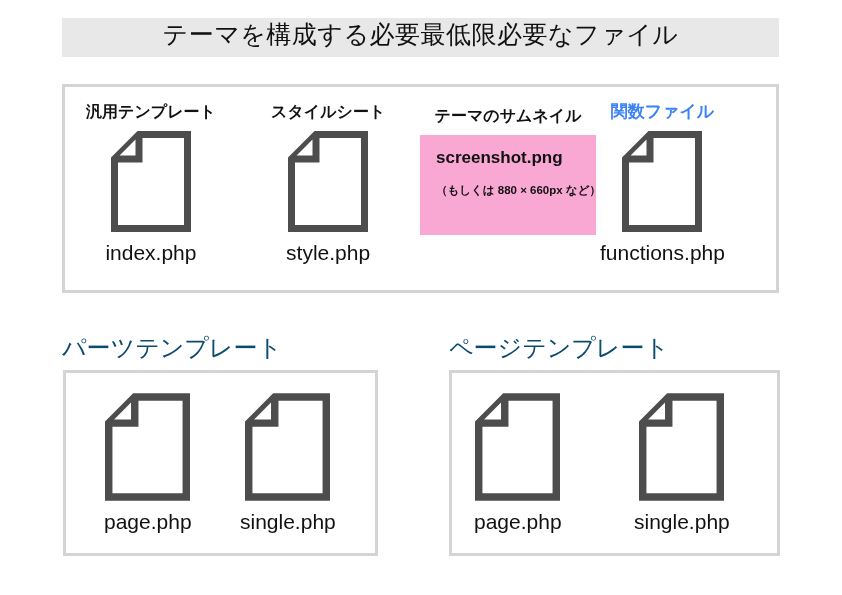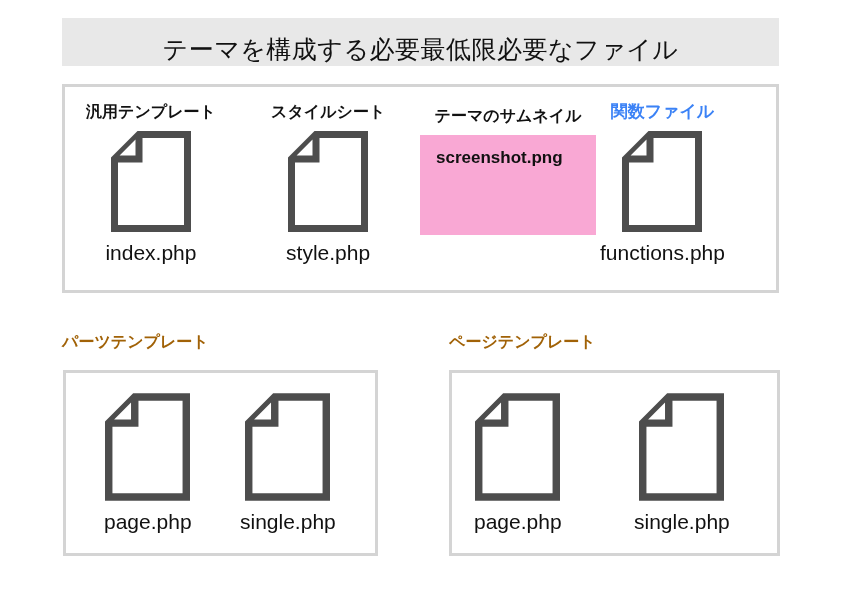--- a/index.html
+++ b/index.html
@@ -17,24 +17,24 @@
     color: #1a1a1a;
     -webkit-font-smoothing: antialiased;
   }
 
   
   .title-banner {
     position: absolute;
     left: 62px;
     top: 18px;
     width: 717px;
-    height: 48px;
+    height: 39px;
     background: #e8e8e8;
     display: flex;
-    align-items: flex-end;
+    align-items: flex-start;
     justify-content: center;
   }
   .title-banner .title-text {
     font-size: 25px;
     font-weight: 400;
     letter-spacing: 0.5px;
     color: #111111;
     white-space: nowrap;
   }
 
@@ -45,23 +45,23 @@
     background: #ffffff;
     box-sizing: border-box;
   }
   #box-core     { left: 62px;  top: 84px;  width: 717px; height: 209px; }
   #box-parts    { left: 63px;  top: 370px; width: 315px; height: 186px; }
   #box-pages    { left: 449px; top: 370px; width: 331px; height: 186px; }
 
   
   .section-caption {
     position: absolute;
-    font-size: 16px;
-    font-weight: 700;
-    color: #a16207;
+    font-size: 24px;
+    font-weight: 400;
+    color: #0c4a6e;
     white-space: nowrap;
   }
   #caption-parts { left: 62px;  top: 332px; }
   #caption-pages { left: 449px; top: 332px; }
 
   
   .file-item {
     position: absolute;
     display: flex;
     flex-direction: column;
@@ -152,20 +152,21 @@
       <path d="M26.5 0 H80 V101 H0 V26.5 Z M24.5 8.6 L8.6 24.5 H24.5 Z M31.5 7 L31.5 31.5 L7 31.5 L7 94 L73 94 L73 7 Z"></path>
     </svg>
   </span>
   <span class="item-name">style.php</span>
 </div>
 
 <div class="file-item" id="item-thumb">
   <span class="item-role">テーマのサムネイル</span>
   <div class="thumb-card">
     <div class="thumb-title">screenshot.png</div>
+    <div class="thumb-line">（もしくは 880 × 660px など）</div>
   </div>
 </div>
 
 <div class="file-item" id="item-functions">
   <span class="item-role accent">関数ファイル</span>
   <span>
     <svg class="doc-icon" width="80" height="101" viewBox="0 0 80 101" aria-hidden="true">
       <path d="M26.5 0 H80 V101 H0 V26.5 Z M24.5 8.6 L8.6 24.5 H24.5 Z M31.5 7 L31.5 31.5 L7 31.5 L7 94 L73 94 L73 7 Z"></path>
     </svg>
   </span>

